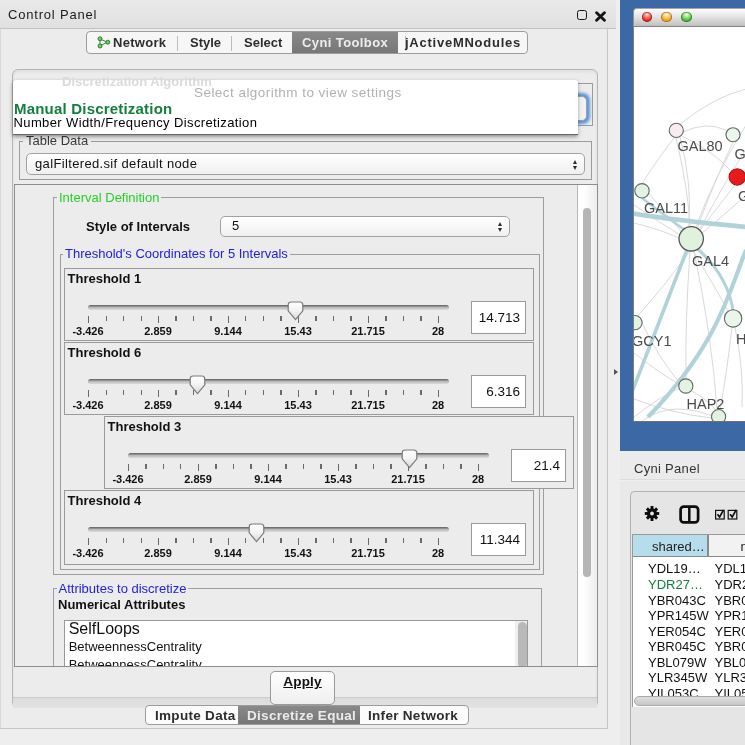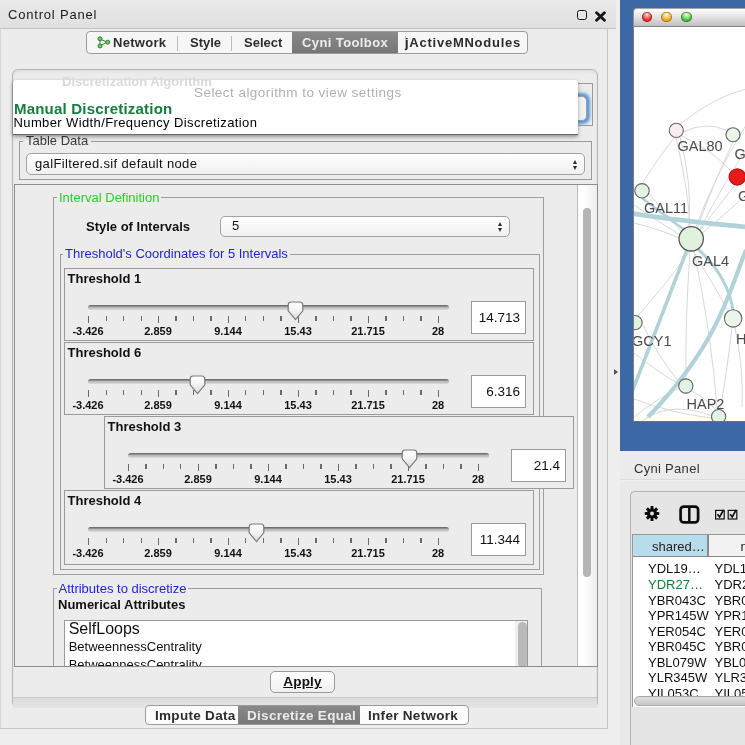--- a/index.html
+++ b/index.html
@@ -156,21 +156,21 @@
     <div class="txt" style="left:4.2px;top:-0.6px;font-size:16px;color:#111;">SelfLoops</div>
     <div class="txt" style="left:4.2px;top:18.3px;font-size:13px;color:#111;">BetweennessCentrality</div>
     <div class="txt" style="left:4.2px;top:35.8px;font-size:13px;color:#111;">BetweennessCentrality</div>
     <div class="abs" style="left:450.5px;top:0;width:12.5px;height:46px;background:#efefef;"></div>
     <div class="abs" style="left:453px;top:0.5px;width:9px;height:46px;background:#b9b9b9;border-radius:4.5px;"></div>
   </div>
 </div>
 
 <div class="abs" style="left:13px;top:697px;width:584px;height:10.5px;background:linear-gradient(#dcdcdc,#e3e3e3);border-top:1px solid #cacaca;"></div>
 
-<div class="abs" style="left:270px;top:671px;width:65px;height:22px;border-radius:5px;background:linear-gradient(#ffffff,#efefef);border:1px solid #9a9a9a;font-size:13.5px;font-weight:700;letter-spacing:0.2px;color:#111;text-align:center;line-height:19px;text-decoration:underline;">Apply</div>
+<div class="abs" style="left:270px;top:671px;width:65px;height:34px;border-radius:5px;background:linear-gradient(#ffffff,#efefef);border:1px solid #9a9a9a;font-size:13.5px;font-weight:700;letter-spacing:0.2px;color:#111;text-align:center;line-height:19px;text-decoration:underline;">Apply</div>
 
 <div class="abs" style="left:145px;top:705px;width:324px;height:19.5px;background:#fbfbfb;border:1px solid #9c9c9c;border-radius:4px;overflow:hidden;">
   <div class="abs" style="left:92px;top:0;width:122px;height:20px;background:linear-gradient(#898989,#757575);"></div>
 </div>
 <div class="txt" style="left:155px;top:708px;font-size:13.5px;font-weight:600;letter-spacing:0.3px;color:#2d2d2d;">Impute Data</div>
 <div class="txt" style="left:247px;top:708px;font-size:13.5px;font-weight:600;letter-spacing:0.3px;color:#ebebeb;">Discretize Equal</div>
 <div class="txt" style="left:368px;top:708px;font-size:13.5px;font-weight:600;letter-spacing:0.3px;color:#2d2d2d;">Infer Network</div>
 
 <div class="abs" style="left:13px;top:80px;width:565px;height:55px;background:#ffffff;border-radius:3px 3px 0 0;border-bottom:1.5px solid #666;box-shadow:0 2px 4px rgba(0,0,0,0.3),-1px 1px 3px rgba(0,0,0,0.15);z-index:20;"></div>
 <div class="txt" style="left:22px;top:73.5px;font-size:13px;font-weight:700;color:#dadada;z-index:21;margin-left:40px;">Discretization Algorithm</div>

